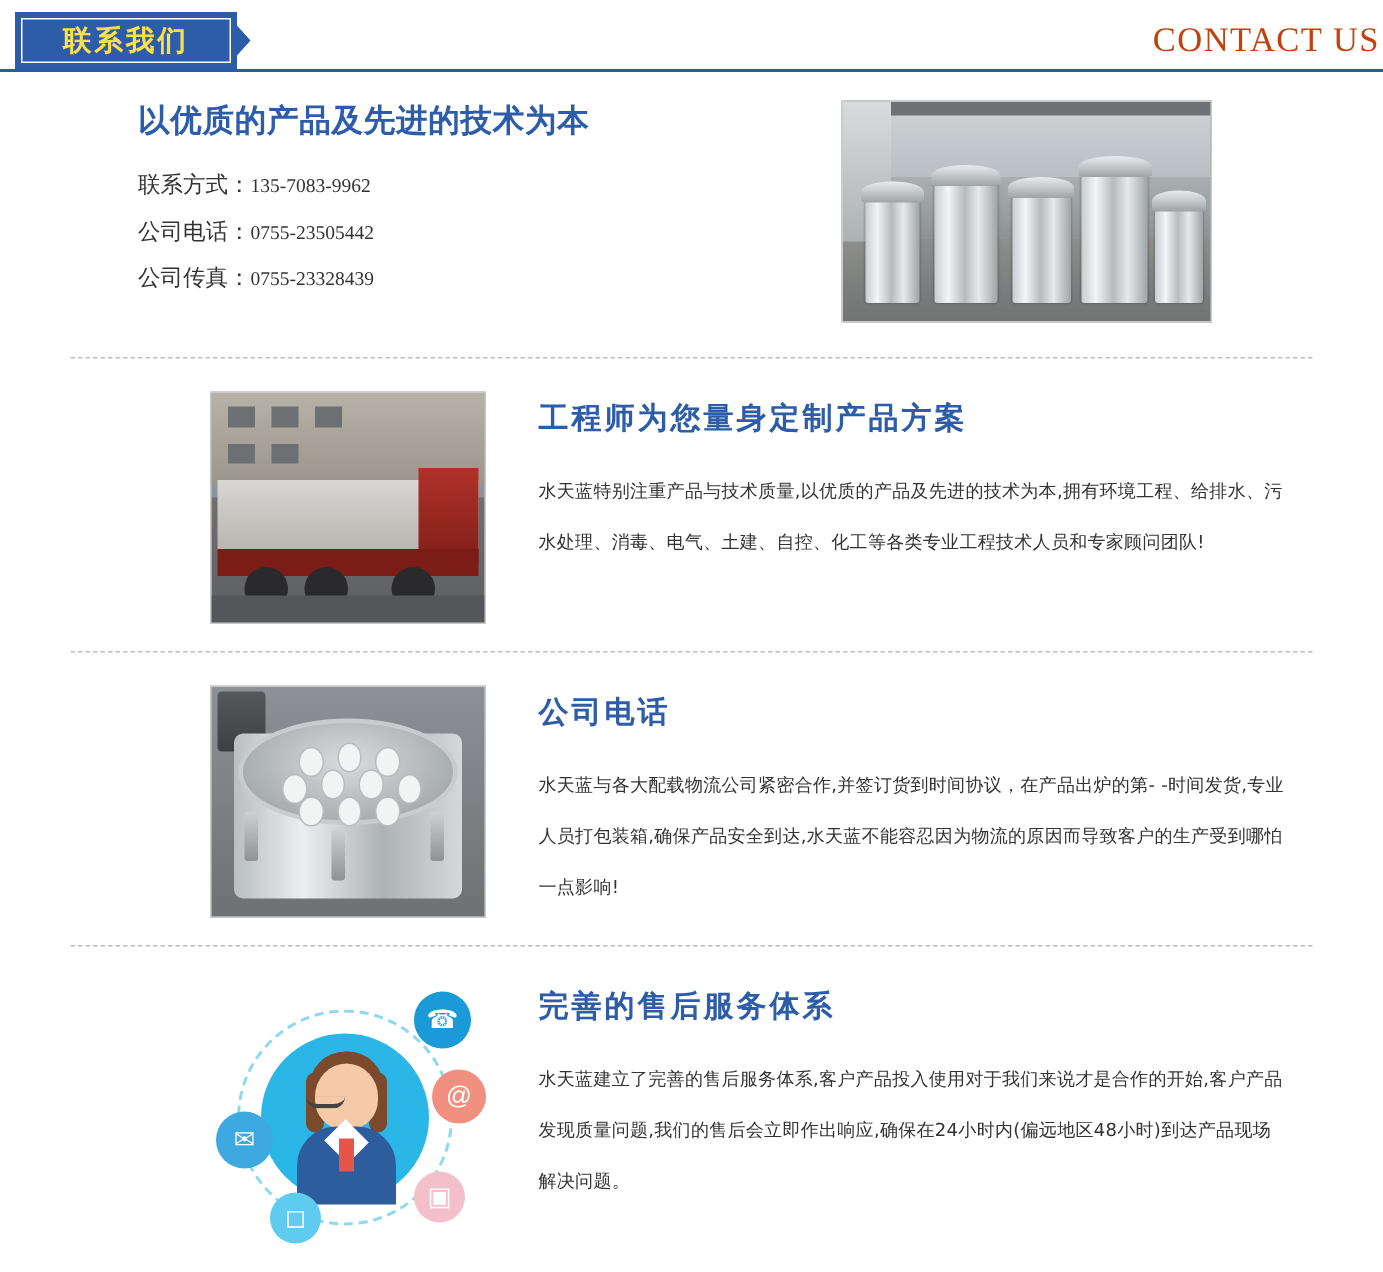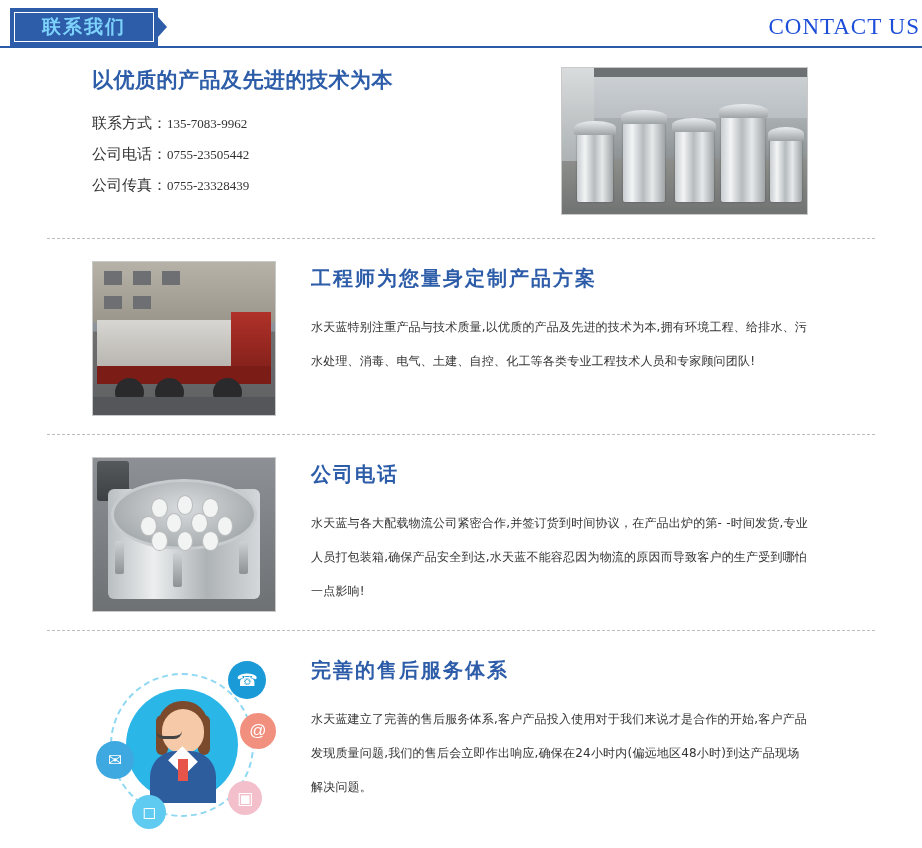--- a/index.html
+++ b/index.html
@@ -42,40 +42,40 @@
     align-items: center;
     justify-content: center;
   }
   .tab-inner {
     width: 140px;
     height: 30px;
     border: 1px solid #ffffff;
     display: flex;
     align-items: center;
     justify-content: center;
-    color: #7dd3fc;
+    color: #fde047;
     font-size: 19px;
     font-weight: bold;
     letter-spacing: 2px;
     font-family: "DejaVu Sans", sans-serif;
   }
   .tab-arrow {
     position: absolute;
     left: 158px;
     top: 17px;
     width: 0; height: 0;
     border-top: 10px solid transparent;
     border-bottom: 10px solid transparent;
     border-left: 9px solid #2d5da9;
   }
   .header-en {
     position: absolute;
     right: 2px;
     top: 14px;
-    color: #1d4ed8;
+    color: #c2410c;
     font-size: 23px;
     font-family: "Liberation Serif", serif;
     letter-spacing: 1px;
   }
 
   
   .contact {
     position: relative;
     padding: 18px 0 0 0;
     height: 190px;
@@ -149,20 +149,21 @@
     width: 828px;
     margin: 0 auto;
     border-top: 1px dashed #bdbdbd;
   }
 
   
   .feature {
     position: relative;
     display: flex;
     padding: 22px 0 18px 92px;
+    margin-left: 48px;
   }
   .feature-img {
     width: 184px;
     height: 155px;
     flex: 0 0 184px;
     border: 1px solid #c9c9c9;
     overflow: hidden;
     position: relative;
     background: #b0b0b0;
   }

